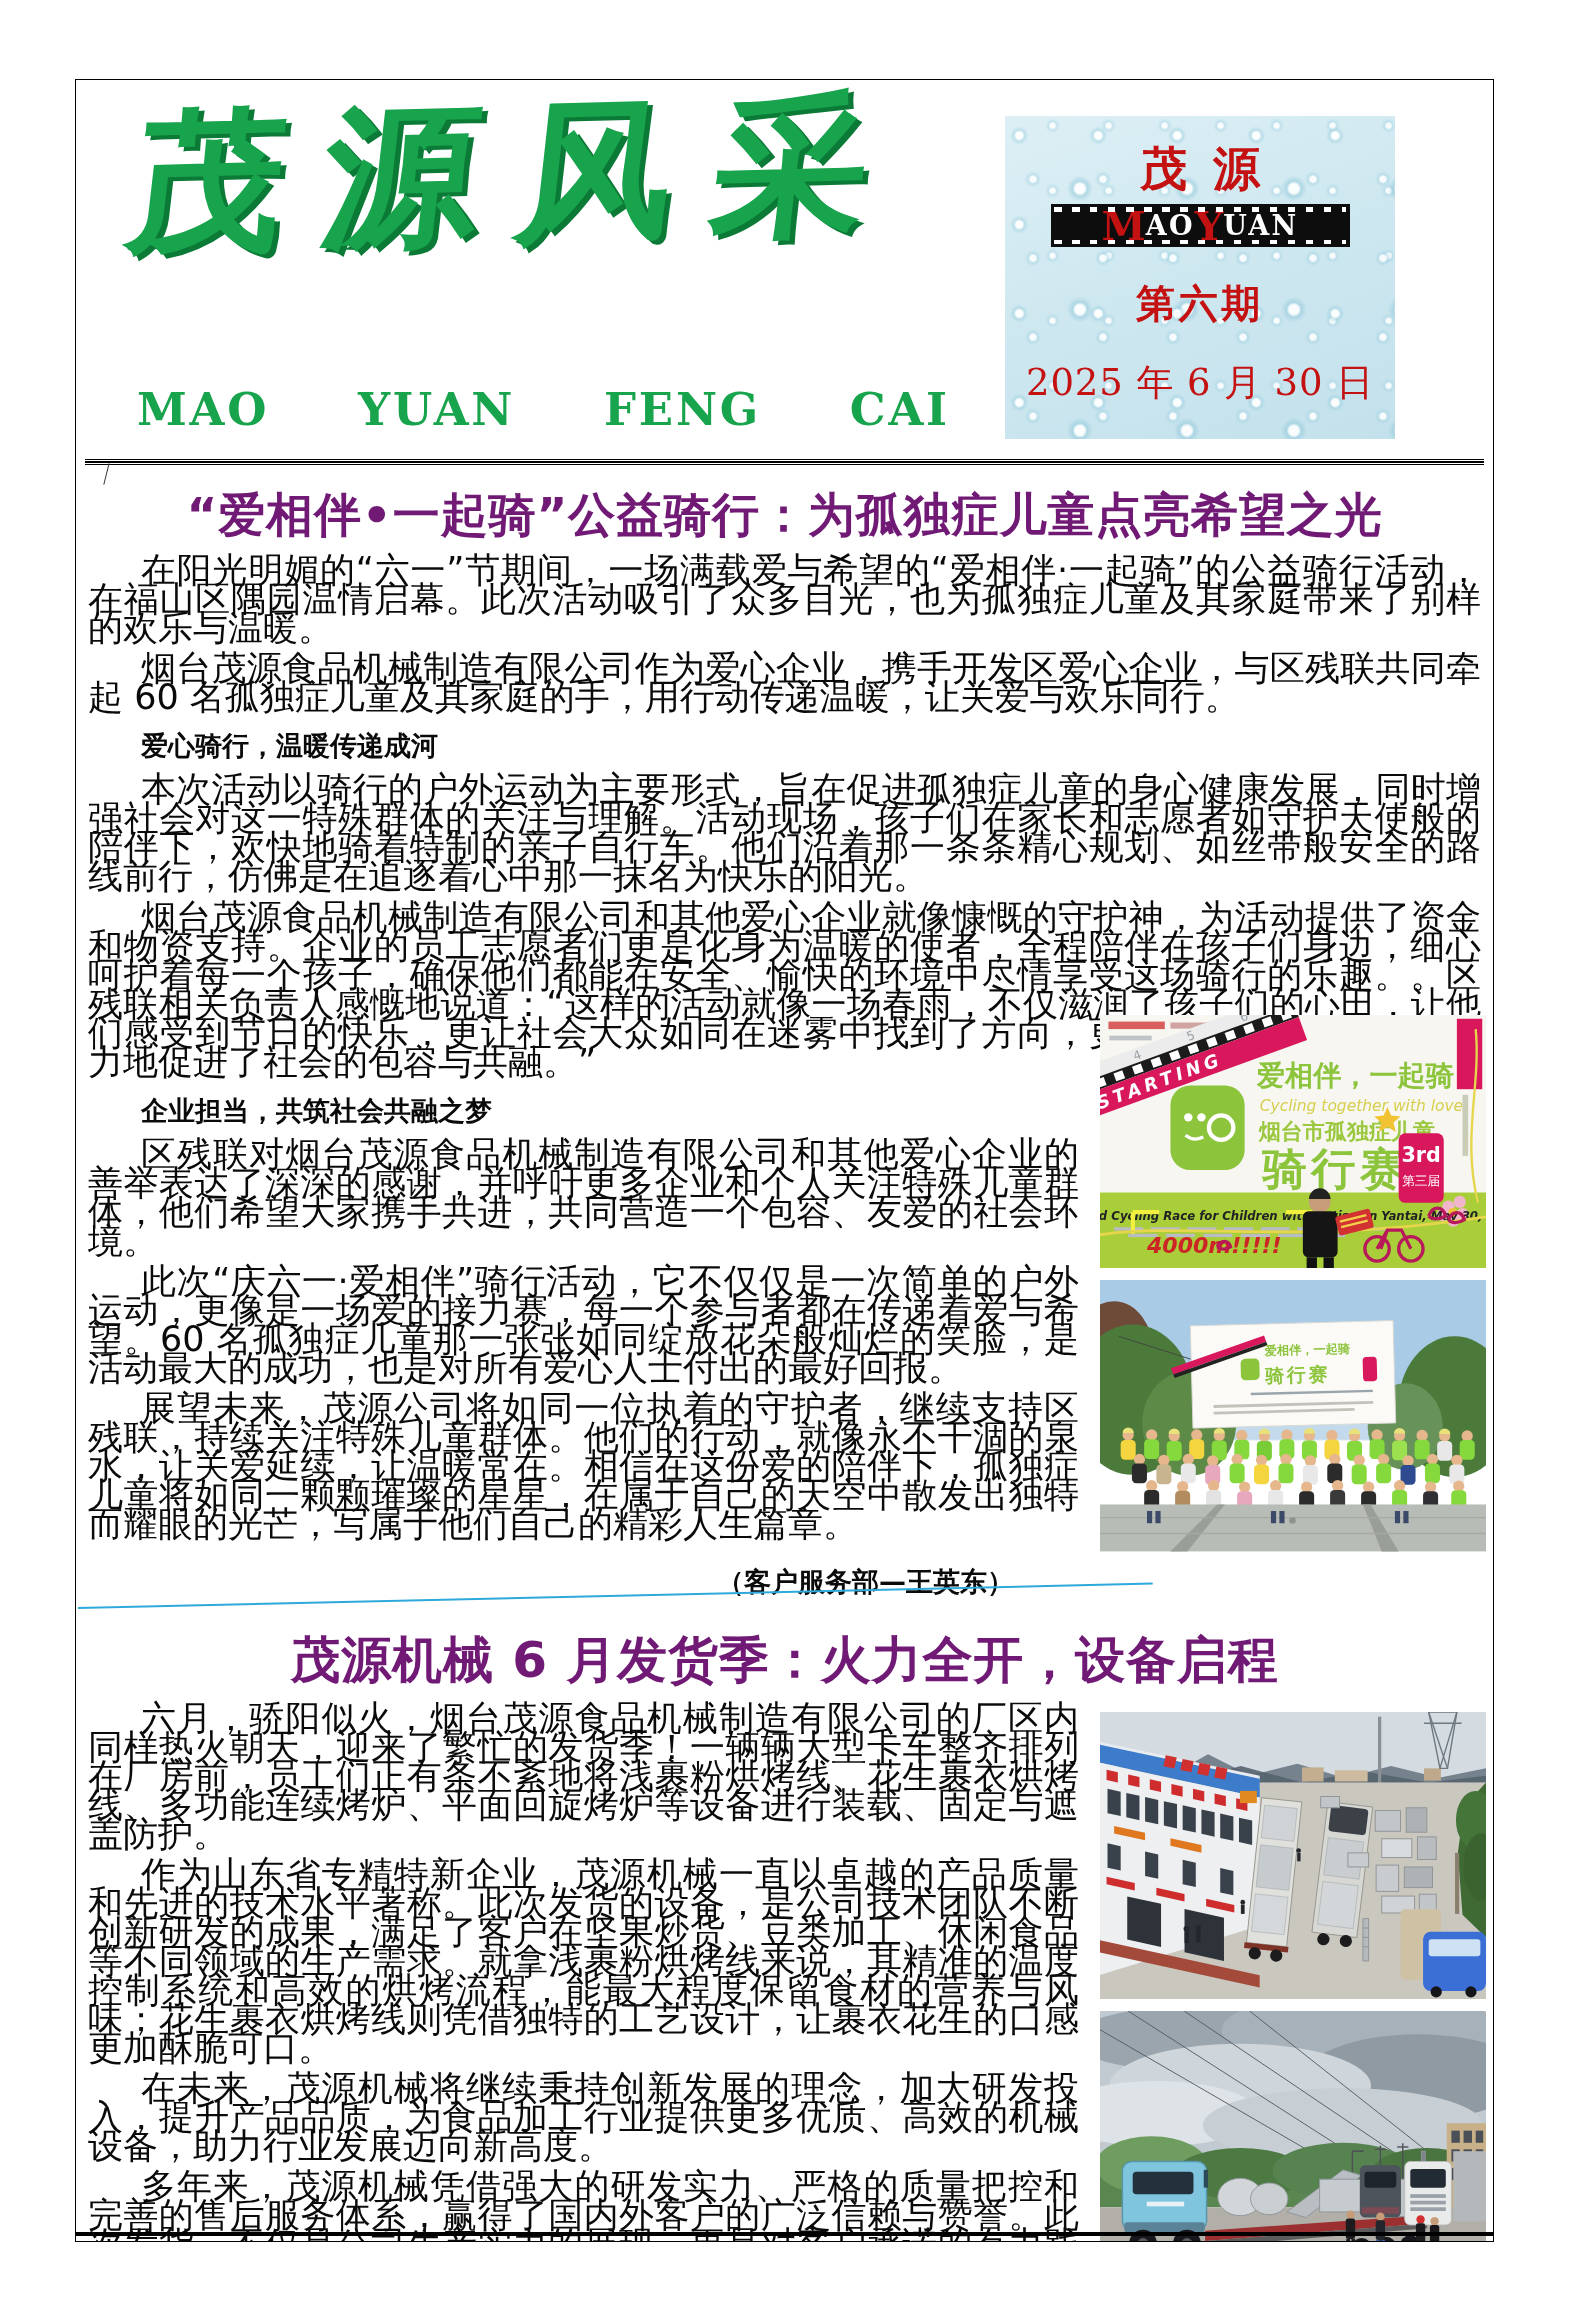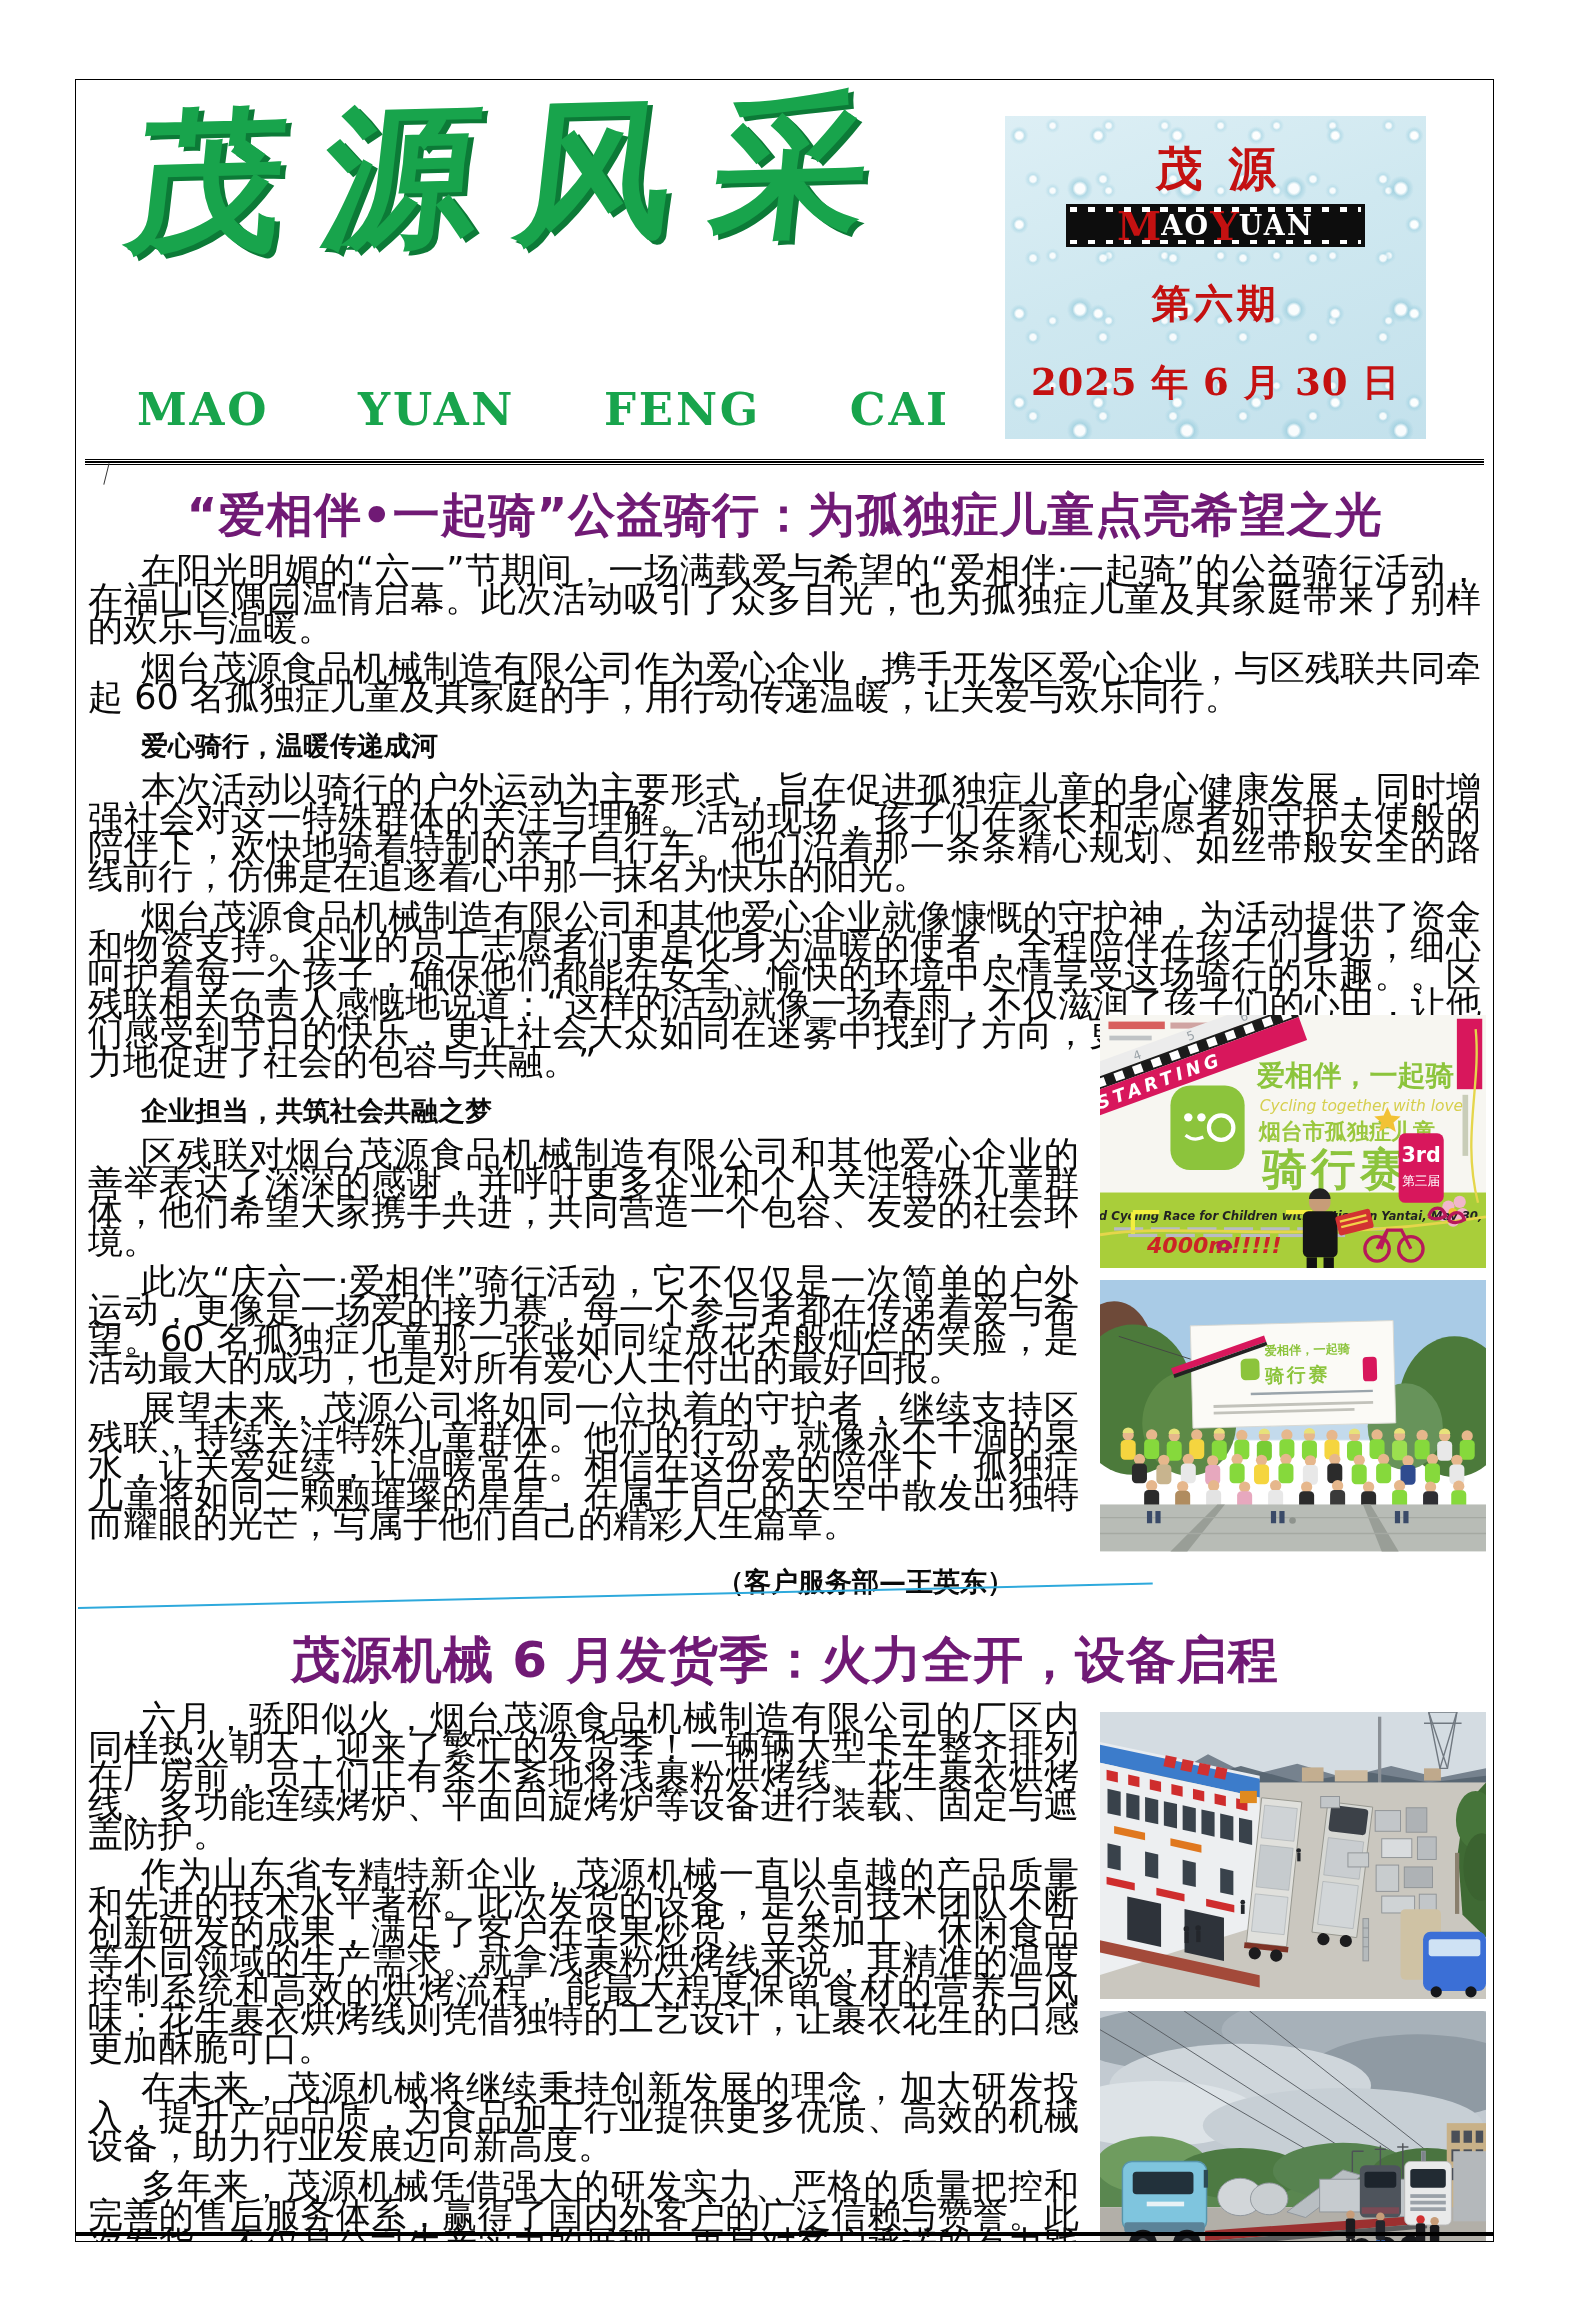--- a/index.html
+++ b/index.html
@@ -10,41 +10,41 @@
   .bottom-rule{position:absolute;left:0;right:0;bottom:4.7px;height:4.2px;background:#000;}
 
   
   .header{position:relative;height:379px;}
   .masthead-cn{position:absolute;left:55px;top:9.3px;font-size:154px;line-height:1.1;
         font-weight:700;color:#18a44c;letter-spacing:40px;white-space:nowrap;
         transform:skewX(-8deg) rotate(-1.5deg);text-shadow:5.6px 4.2px 0 #0c7a37;}
   .masthead-en{position:absolute;left:61px;top:303px;width:813px;display:flex;
         justify-content:space-between;font-family:"DejaVu Serif",serif;font-weight:700;
         font-size:45px;color:#18a44c;letter-spacing:2.8px;}
-  .info-box{position:absolute;left:929px;top:36px;width:421px;height:323px;text-align:center;
+  .info-box{position:absolute;left:929px;top:36px;width:390px;height:323px;text-align:center;
         color:#c41111;box-sizing:border-box;
         background:
           radial-gradient(circle at 18% 22%, rgba(255,255,255,.95) 0 3.3px, rgba(150,205,222,.45) 5.6px, rgba(150,205,222,0) 9.3px),
           radial-gradient(circle at 70% 60%, rgba(255,255,255,.9) 0 4.7px, rgba(140,198,216,.5) 7.5px, rgba(140,198,216,0) 13px),
           radial-gradient(circle at 40% 80%, rgba(255,255,255,.85) 0 2.8px, rgba(160,210,226,.45) 4.7px, rgba(160,210,226,0) 8.4px),
           radial-gradient(circle at 85% 15%, rgba(255,255,255,.85) 0 2.3px, rgba(160,210,226,.4) 4.2px, rgba(160,210,226,0) 7.5px),
           linear-gradient(160deg,#ddeff5 0%,#cfe8f0 45%,#c3e1ec 100%);
         background-size:79px 89px,107px 121px,70px 79px,56px 65px,100% 100%;}
   .logo-cn{padding-top:22.4px;font-size:47px;font-weight:700;letter-spacing:26px;text-indent:26px;
         font-family:"DejaVu Serif",serif;}
   .film-strip{margin:2.8px auto 0;width:299px;height:43px;background:#0d0d0d;position:relative;
         display:flex;align-items:center;justify-content:center;padding:0 4.7px;box-sizing:border-box;}
   .film-strip::before,.film-strip::after{content:"";position:absolute;left:3.7px;right:3.7px;height:4.7px;
         background:repeating-linear-gradient(90deg,#fff 0 7.5px,rgba(0,0,0,0) 7.5px 18px);}
   .film-strip::before{top:2.8px}.film-strip::after{bottom:2.8px}
   .fs-letter{font-family:"DejaVu Serif",serif;font-weight:700;line-height:43px;}
   .fs-big{font-size:40px;color:#c41111;}
   .fs-small{font-size:27px;color:#ffffff;letter-spacing:2.3px;}
   .issue-no{margin-top:30px;font-size:39px;font-weight:700;letter-spacing:3.7px;}
-  .issue-date{margin-top:27px;font-size:37px;font-weight:700;letter-spacing:0.9px;
+  .issue-date{margin-top:27px;font-size:37px;font-weight:400;letter-spacing:0.9px;
         font-family:"DejaVu Serif",serif;}
 
   .triple-rule{margin:0 9.3px;height:6px;background:linear-gradient(to bottom,
         #000 0,#000 1.4px,#fff 1.4px,#fff 2.3px,#000 2.3px,#000 3.7px,#fff 3.7px,#fff 4.7px,#000 4.7px,#000 6px);}
   .stray-tick{position:absolute;left:30px;top:383px;width:1.4px;height:21.5px;background:#333;
         transform:rotate(14deg);}
 
   
   .article{position:relative;padding:0 12px;}
   .article--1{min-height:1107px;}

